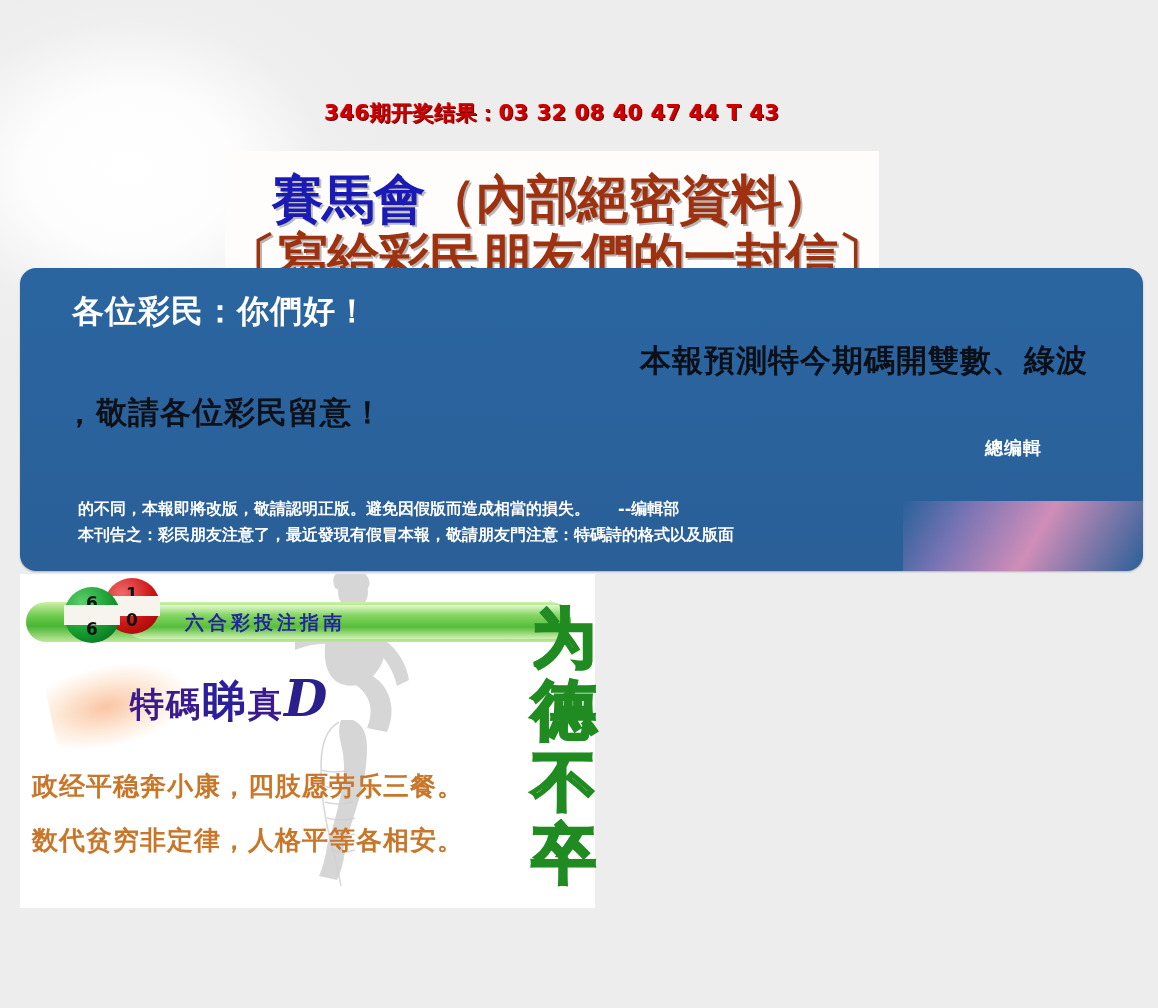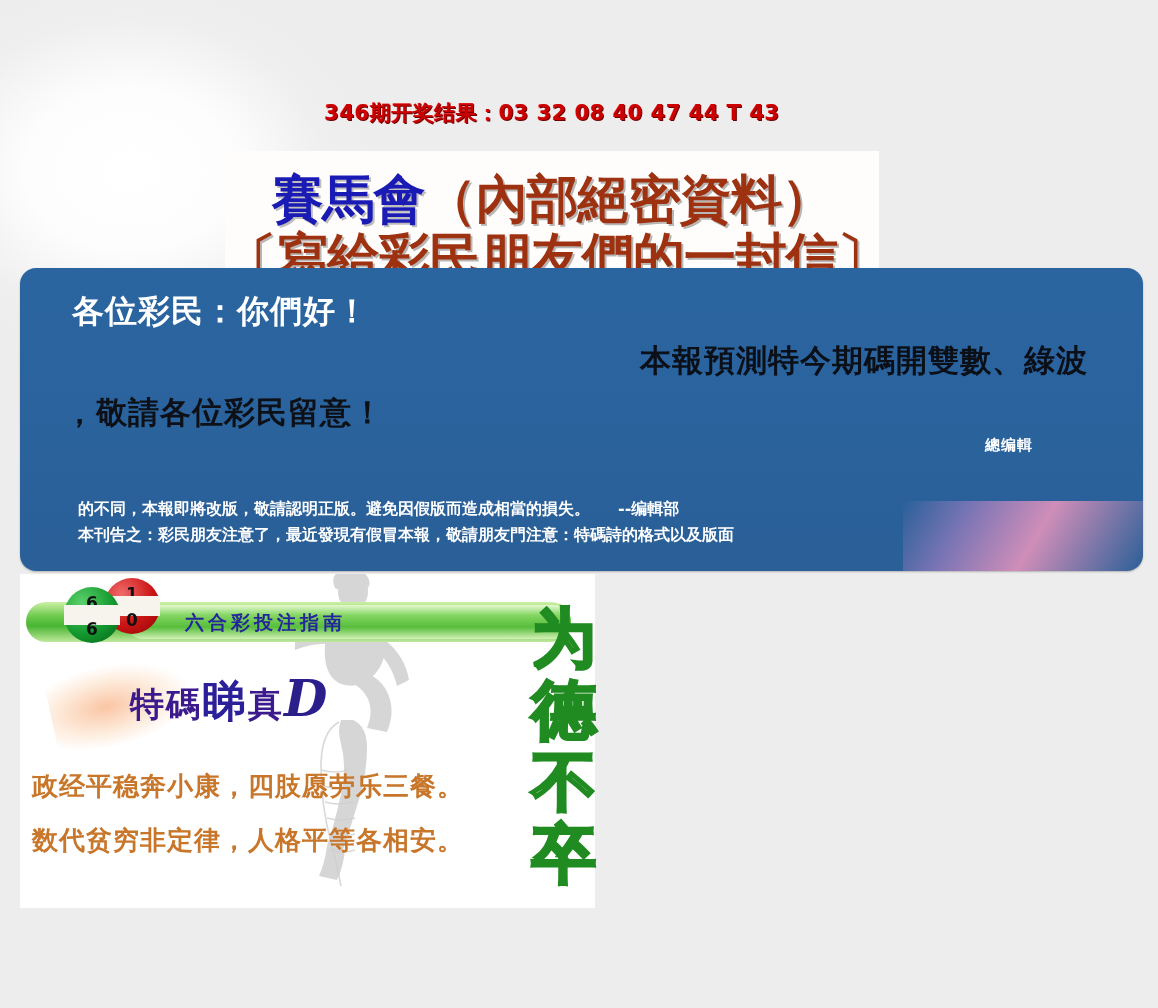--- a/index.html
+++ b/index.html
@@ -130,21 +130,21 @@
     font-size: 31px;
     font-weight: bold;
     color: #0d1117;
     letter-spacing: 1px;
     white-space: nowrap;
   }
   .bp-editor {
     position: absolute;
     left: 965px;
     top: 168px;
-    font-size: 15px;
+    font-size: 18px;
     font-weight: bold;
     color: #ffffff;
     letter-spacing: 1px;
     white-space: nowrap;
   }
   .bp-notice {
     position: absolute;
     left: 58px;
     top: 228px;
     width: 1040px;

